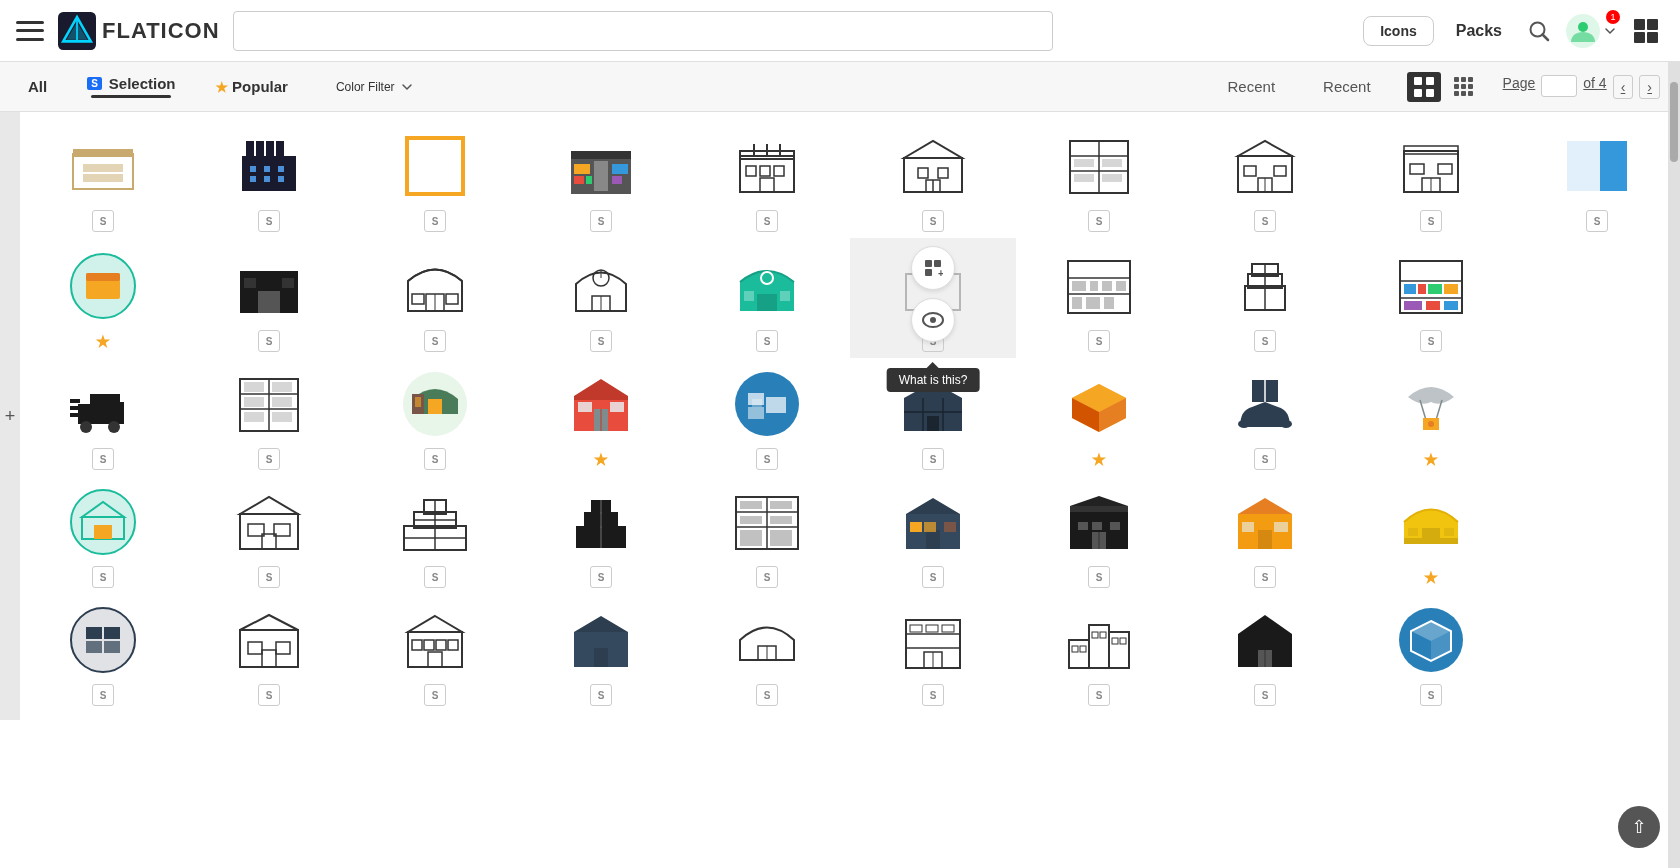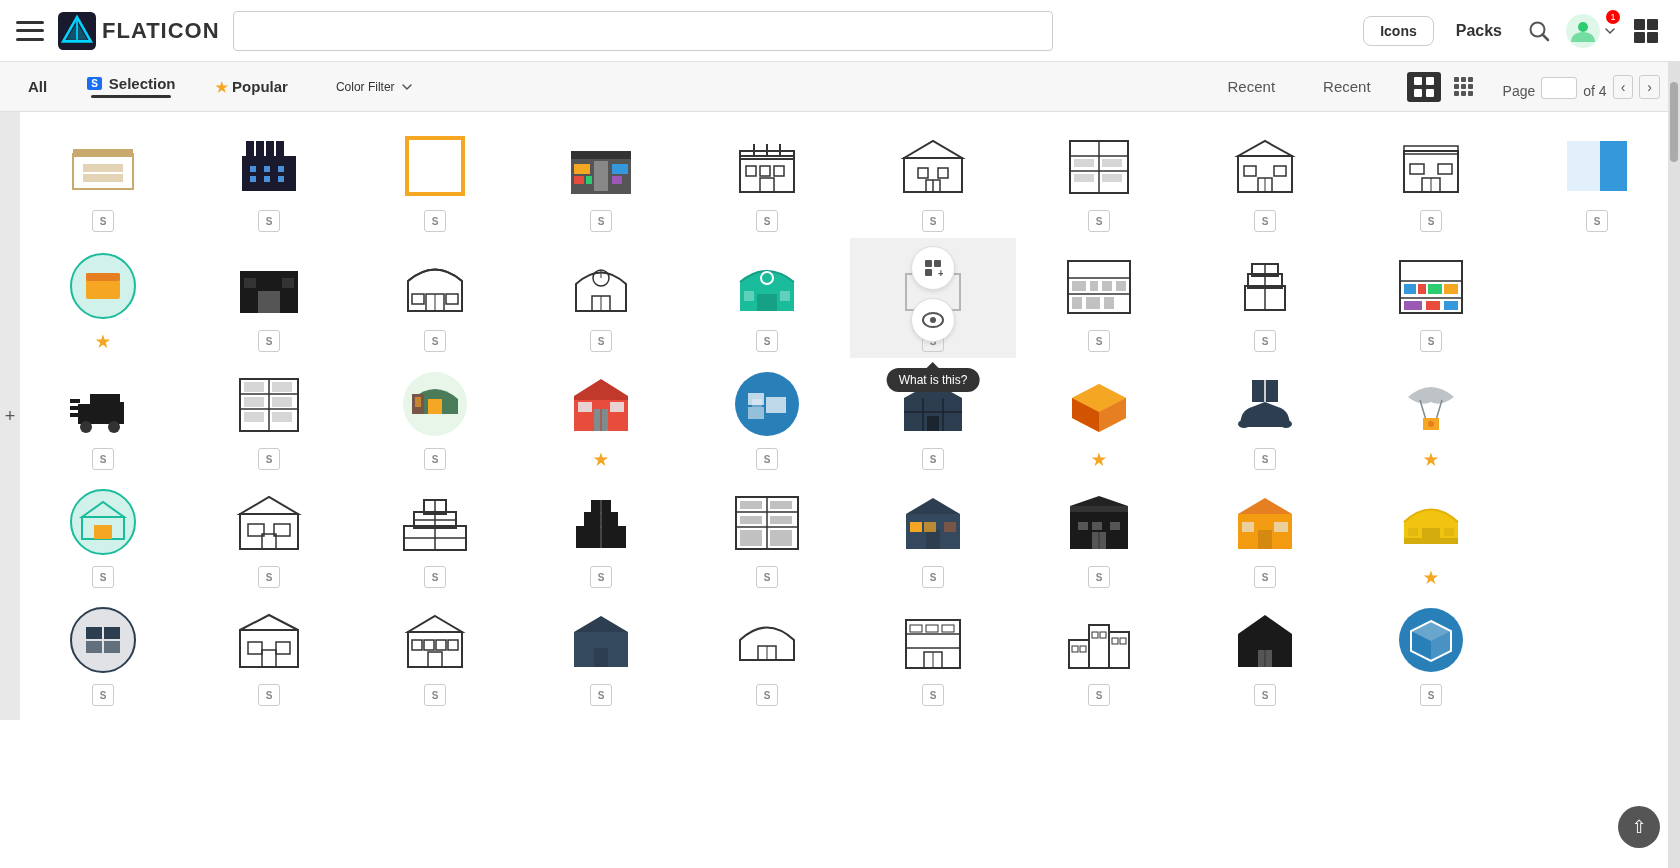--- a/index.html
+++ b/index.html
@@ -210,24 +210,25 @@
       cursor: pointer;
       padding: 4px;
     }
     .view-btn.active {
       background: #333;
       border-radius: 3px;
       padding: 4px 6px;
     }
     .page-nav {
       display: flex;
-      align-items: flex-end;
+      align-items: flex-start;
       gap: 6px;
       font-size: 14px;
       color: #555;
+      text-decoration: underline;
     }
     .page-input {
       width: 36px;
       border: 1px solid #ccc;
       border-radius: 3px;
       text-align: center;
       font-size: 14px;
       padding: 2px 4px;
     }
     .page-arrow {
@@ -670,21 +671,21 @@
         </div>
         <div style="width:44px;height:44px;border-radius:50%;background:#fff;border:1px solid #ddd;display:flex;align-items:center;justify-content:center;cursor:pointer;box-shadow:0 2px 4px rgba(0,0,0,0.1);">
           <svg width="22" height="16" viewBox="0 0 22 16" fill="none">
             <ellipse cx="11" cy="8" rx="10" ry="7" fill="none" stroke="#555" stroke-width="2"></ellipse>
             <circle cx="11" cy="8" r="3" fill="#555"></circle>
           </svg>
         </div>
       </div>
       <div class="icon-badge" style="margin-top:4px;">S</div>
 
-      <div style="position:absolute;bottom:-34px;left:50%;transform:translateX(-50%);background:#333;color:#fff;font-size:12px;padding:5px 12px;border-radius:12px;white-space:nowrap;z-index:20;">
+      <div style="position:absolute;bottom:-34px;left:50%;transform:translateX(-50%);background:#333;color:#fff;font-size:12px;padding:5px 12px;border-radius:4px;white-space:nowrap;z-index:20;">
         <div style="position:absolute;top:-6px;left:50%;transform:translateX(-50%);border-left:6px solid transparent;border-right:6px solid transparent;border-bottom:6px solid #333;"></div>
         <span>What is this?</span>
       </div>
     </div>
 
     <div class="icon-cell">
       <div class="icon-img">
         <svg width="70" height="60" viewBox="0 0 70 60">
             <rect x="4" y="5" width="62" height="52" fill="none" stroke="#333" stroke-width="2"></rect>
             <line x1="4" y1="22" x2="66" y2="22" stroke="#333" stroke-width="1.5"></line>

